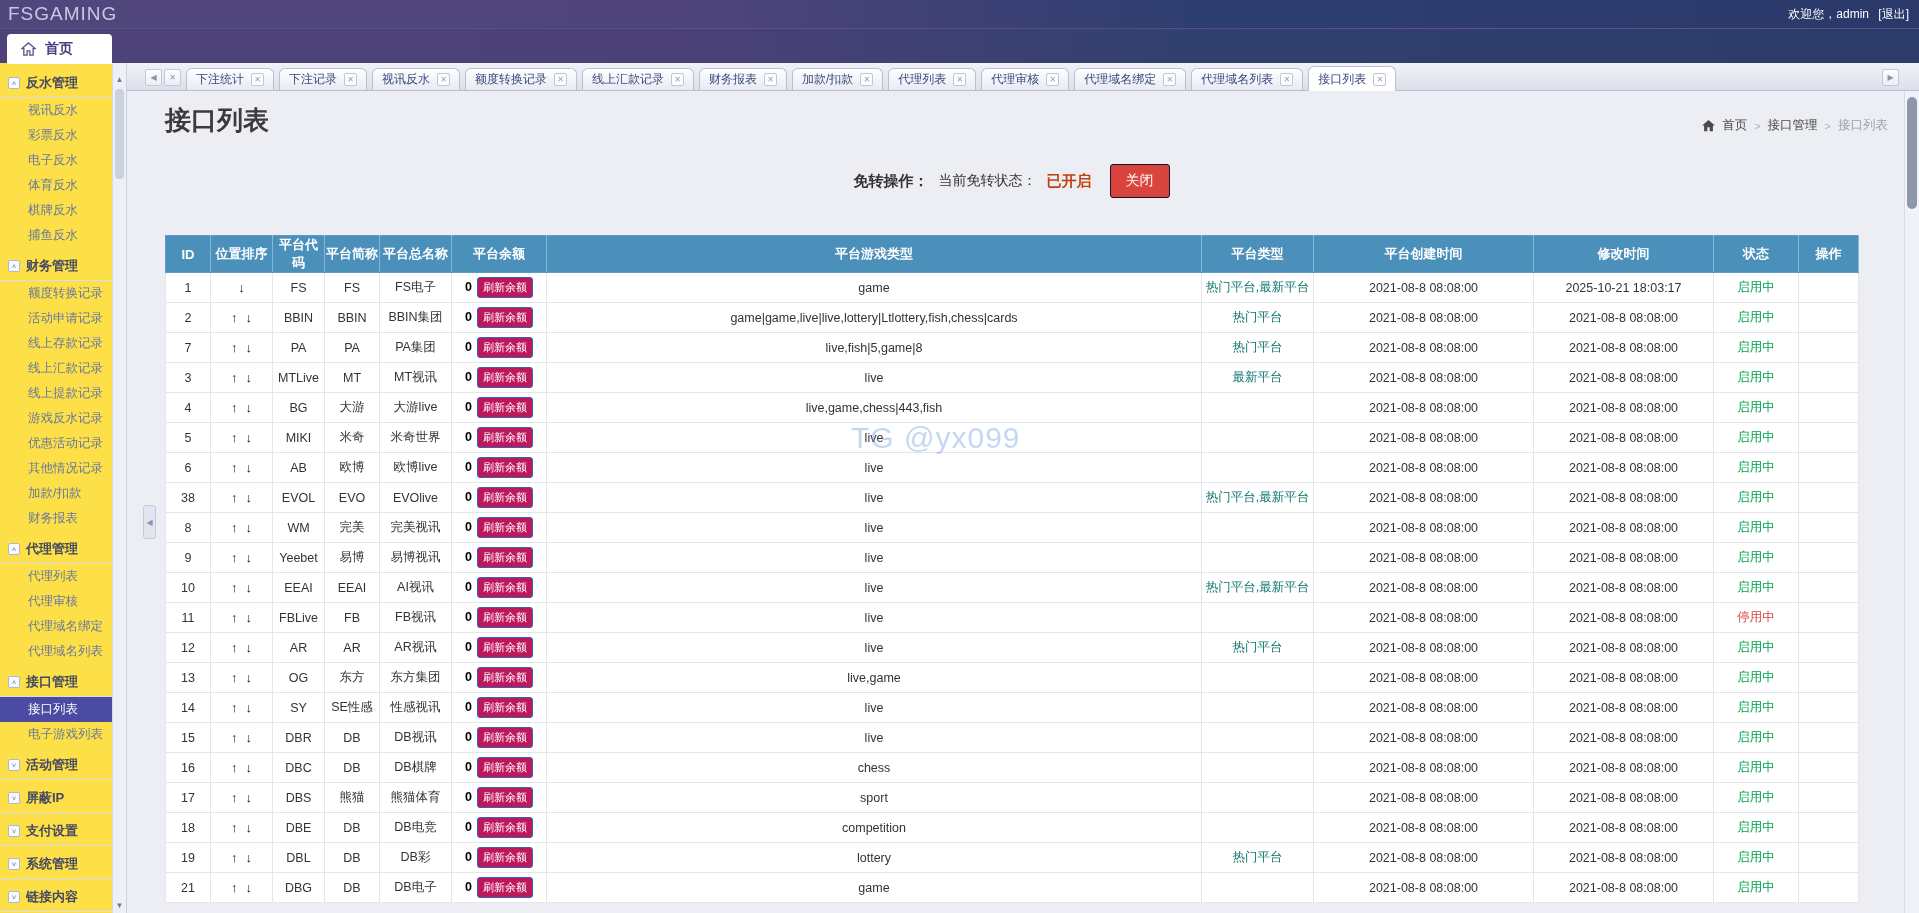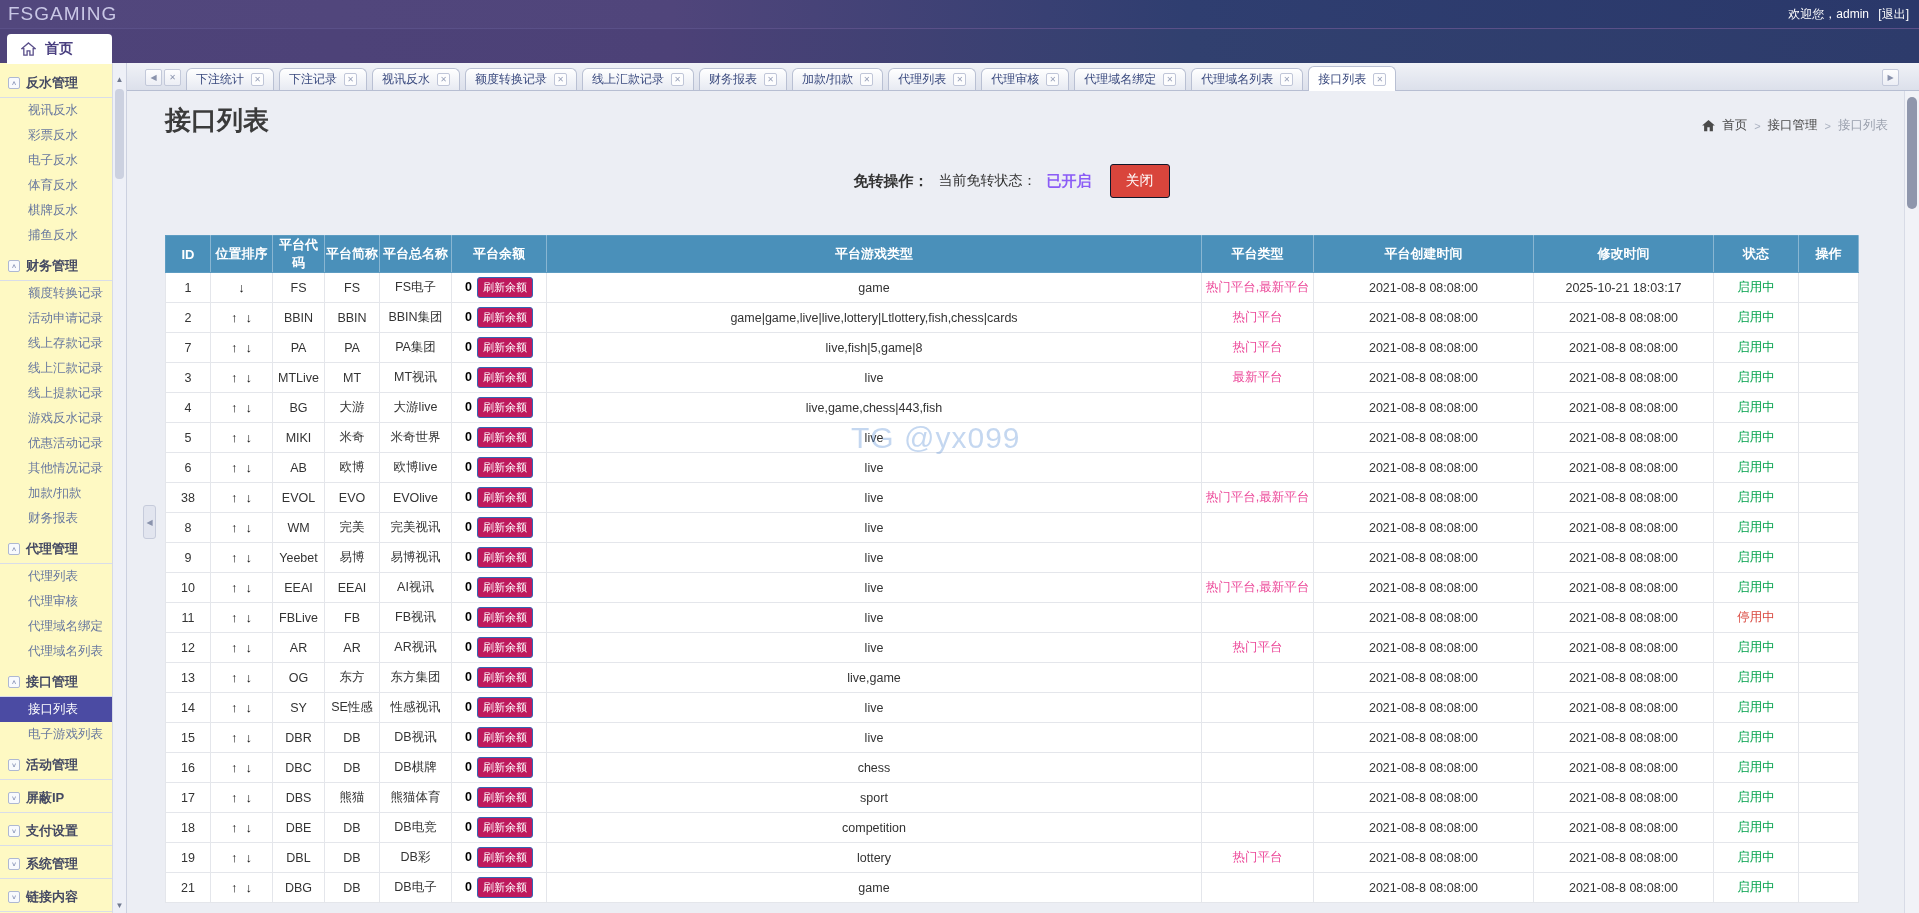--- a/index.html
+++ b/index.html
@@ -16,21 +16,21 @@
   .navstrip { position:absolute; left:0; top:28px; width:1919px; height:35px;
     background:linear-gradient(90deg,#4e4379 0%,#4c4177 35%,#31406f 62%,#2d3b6b 100%);
     border-top:1px solid #5a5088; z-index:20; }
   .home-tab { position:absolute; left:7px; top:5px; width:105px; height:30px; background:#fff;
     border-radius:4px 4px 0 0; display:flex; align-items:center; gap:9px; padding-left:14px;
     color:#4a4080; font-size:14px; font-weight:bold; cursor:pointer; }
   .home-tab svg { flex:0 0 auto; }
 
   
   .sidebar { position:absolute; left:0; top:63px; width:127px; height:850px;
-    background:#fef9c3; border-right:1px solid #ccd1e0; z-index:10; }
+    background:#fde047; border-right:1px solid #ccd1e0; z-index:10; }
   .side-menu { position:absolute; left:0; top:2px; right:14px; bottom:0; overflow:hidden; }
   .side-sec-h { display:flex; align-items:center; gap:6px; padding:9px 4px 5px 8px;
     border-bottom:1px solid #d9dde9; font-size:13px; font-weight:bold; color:#454a63; cursor:pointer; }
   .tog { width:12px; height:12px; border:1px solid #aeb8d2; border-radius:2px; background:#f8fafd;
     font-size:7px; color:#8a96b8; display:flex; align-items:center; justify-content:center; }
   .side-item { height:25px; line-height:25px; padding-left:28px; font-size:12.5px; color:#68789f; cursor:pointer; white-space:nowrap; }
   .side-item.active { background:#4b4ba3; color:#fff; }
   .side-scroll { position:absolute; right:0; top:0; width:14px; height:100%;
     background:#eef0f7; border-left:1px solid #d6dae6; display:flex; flex-direction:column;
     align-items:center; justify-content:space-between; padding:13px 0 3px; }
@@ -64,35 +64,35 @@
   .page-title { margin:12px 0 0 38px; font-size:26px; font-weight:bold; color:#3b3b3b; }
   .breadcrumb { position:absolute; top:26px; right:16px; display:flex; align-items:center; gap:7px;
     font-size:12.5px; color:#4a4a4a; }
   .breadcrumb .sep { color:#aab1c0; font-size:11px; }
   .breadcrumb .crumb { cursor:pointer; }
   .breadcrumb .crumb.last { color:#9aa0ad; cursor:default; }
 
   .freeswitch { width:1693px; margin:26px 0 0 38px; display:flex; align-items:center; justify-content:center; gap:10px; }
   .fs-label { font-size:15px; font-weight:bold; color:#333; }
   .fs-status-label { font-size:14px; color:#333; }
-  .fs-status { font-size:15px; font-weight:bold; color:#8b5cf6; margin-right:8px; }
+  .fs-status { font-size:15px; font-weight:bold; color:#c2410c; margin-right:8px; }
   .btn-close { background:#d9453c; border:1px solid #0f172a; color:#fff; font-size:14px;
     padding:7px 15px; border-radius:3px; cursor:pointer; font-family:inherit; }
 
   .tablewrap { margin:37px 0 0 38px; width:1693px; }
   table { border-collapse:collapse; width:100%; background:#fff; table-layout:fixed; }
   thead th { background:#4a90ba; color:#fff; font-size:13px; font-weight:bold; height:36px;
     border:1px solid #5d9cc2; border-right:1px solid rgba(255,255,255,.35); }
   tbody td { text-align:center; height:30px; border:1px solid #e4e6eb; color:#333;
     font-size:12.5px; background:#fff; overflow:hidden; white-space:nowrap; }
   .sort-arrow { font-size:13px; color:#111; cursor:pointer; margin:0 4px; }
   .bal { font-weight:bold; color:#000; margin-right:5px; }
   .btn-refresh { background:#be185d; border:1px solid #3365b5; color:#fff; font-size:11px;
     padding:2px 5px; border-radius:3px; cursor:pointer; font-family:inherit; }
-  td.type { color:#ec4899;margin-left:32px; }
+  td.type { color:#0f766e;margin-left:32px; }
   .st-on { color:#00a14a; }
   .st-off { color:#d9453c; }
 
   .watermark { position:absolute; left:724px; top:330px; font-size:30px; color:rgba(100,150,215,.38);
     pointer-events:none; letter-spacing:1px; }
 
   .collapse-handle { position:absolute; left:16px; top:414px; width:13px; height:34px;
     background:#e2e5ef; border:1px solid #c6cbdb; border-radius:3px; color:#8a93ad;
     font-size:8px; display:flex; align-items:center; justify-content:center; cursor:pointer; }
 </style>

